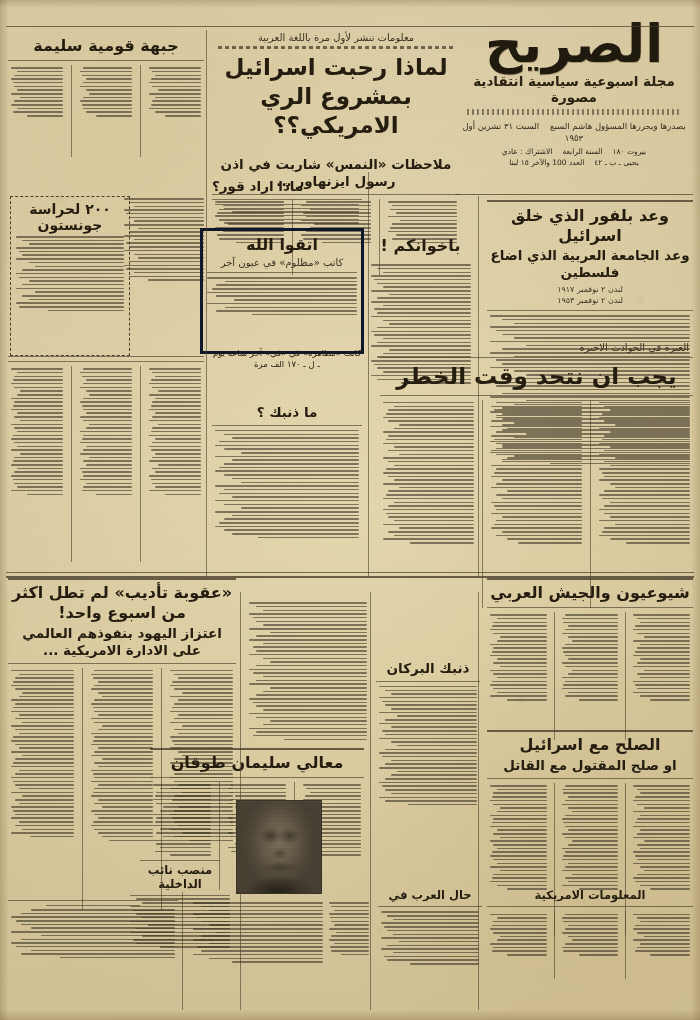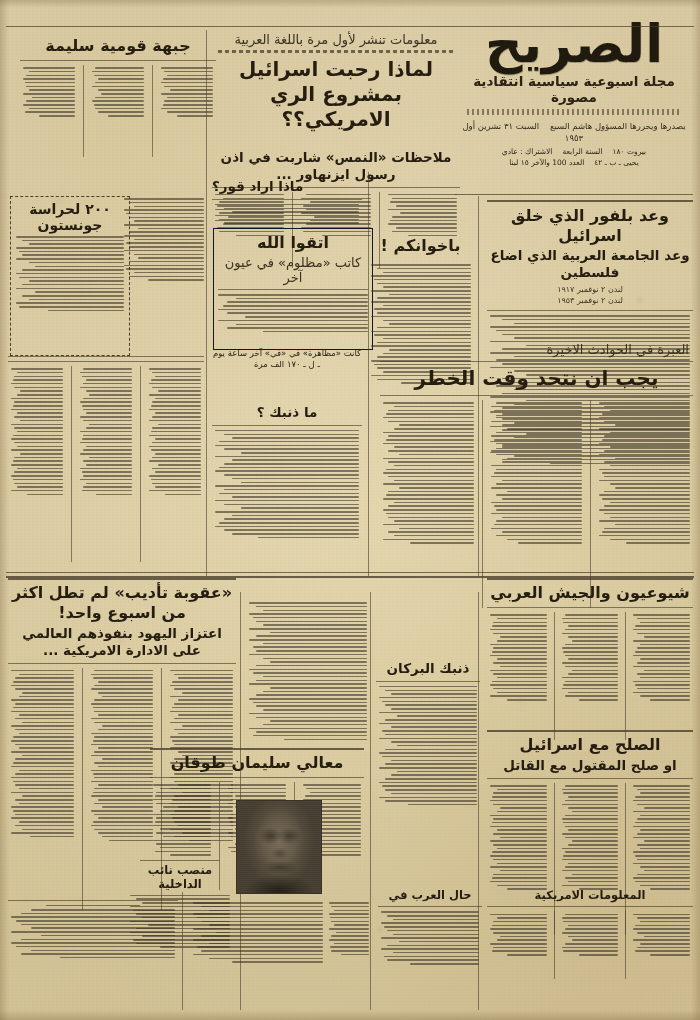--- a/index.html
+++ b/index.html
@@ -63,25 +63,25 @@
   .col-text .ln{background:#3b3324;}
 
   
   .hl{
     font-family:"DejaVu Sans","Liberation Sans",sans-serif;
     font-weight:bold;color:#241d10;
     text-align:center;direction:rtl;
     letter-spacing:-0.5px;
     line-height:1.25;
   }
-  .hl-xl{font-size:20px;}
+  .hl-xl{font-size:23px;}
   .hl-lg{font-size:16px;}
   .hl-md{font-size:13.5px;}
   .hl-sm{font-size:11.5px;font-weight:bold;}
-  .kicker{font-size:13px;color:#3a3222;text-align:center;direction:rtl;}
+  .kicker{font-size:10px;color:#3a3222;text-align:center;direction:rtl;}
 
   
   #masthead{position:absolute;left:455px;top:18px;width:238px;height:176px;text-align:center;}
   .logo{
     font-size:52px;font-weight:bold;color:#1f1a0e;
     line-height:1;direction:rtl;
     letter-spacing:-2px;
     text-shadow:0.5px 0.5px 0 rgba(80,65,35,.35);
     font-family:"DejaVu Sans",sans-serif;
   }
@@ -212,21 +212,21 @@
         <div class="ln s5 dense"></div>
           <div class="ln s1 dense"></div>
           <div class="ln s3 dense"></div>
         <div class="ln s4 dense"></div>
           <div class="ln s2 dense"></div>
           <div class="ln s6 dense"></div>
       </div>
     </div>
   </div>
 
-  <div class="abs" style="left:20px;top:36px;width:196px;">
+  <div class="abs" style="left:8px;top:36px;width:196px;">
     <div class="hl hl-lg">جبهة قومية سليمة</div>
     <div class="hr-thin"></div>
     <div style="display:flex;gap:5px;">
       <div class="col-text lines" style="flex:1;">
         <div class="ln s1 dense"></div>
           <div class="ln s2 dense"></div>
           <div class="ln s3 dense"></div>
         <div class="ln s4 dense"></div>
           <div class="ln s1 dense"></div>
           <div class="ln s2 dense"></div>
@@ -455,21 +455,21 @@
     <div class="lines col-text">
       <div class="ln s1 dense"></div>
         <div class="ln s2 dense"></div>
         <div class="ln s3 dense"></div>
       <div class="ln s1 dense"></div>
         <div class="ln s4 dense"></div>
         <div class="ln s2 dense"></div>
     </div>
   </div>
 
-  <div class="abs" style="left:213px;top:228px;width:150px;height:112px;border:1px solid #0f172a;padding:4px;">
+  <div class="abs" style="left:200px;top:228px;width:150px;height:112px;border:3px solid #0f172a;padding:4px;">
     <div class="hl hl-lg">اتقوا الله</div>
     <div class="kicker" style="margin-top:2px;">كاتب «مظلوم» في عيون آخر</div>
     <div class="hr-thin"></div>
     <div class="lines">
       <div class="ln s1 dense"></div>
         <div class="ln s3 dense"></div>
         <div class="ln s2 dense"></div>
       <div class="ln s4 dense"></div>
         <div class="ln s1 dense"></div>
         <div class="ln s2 dense"></div>

